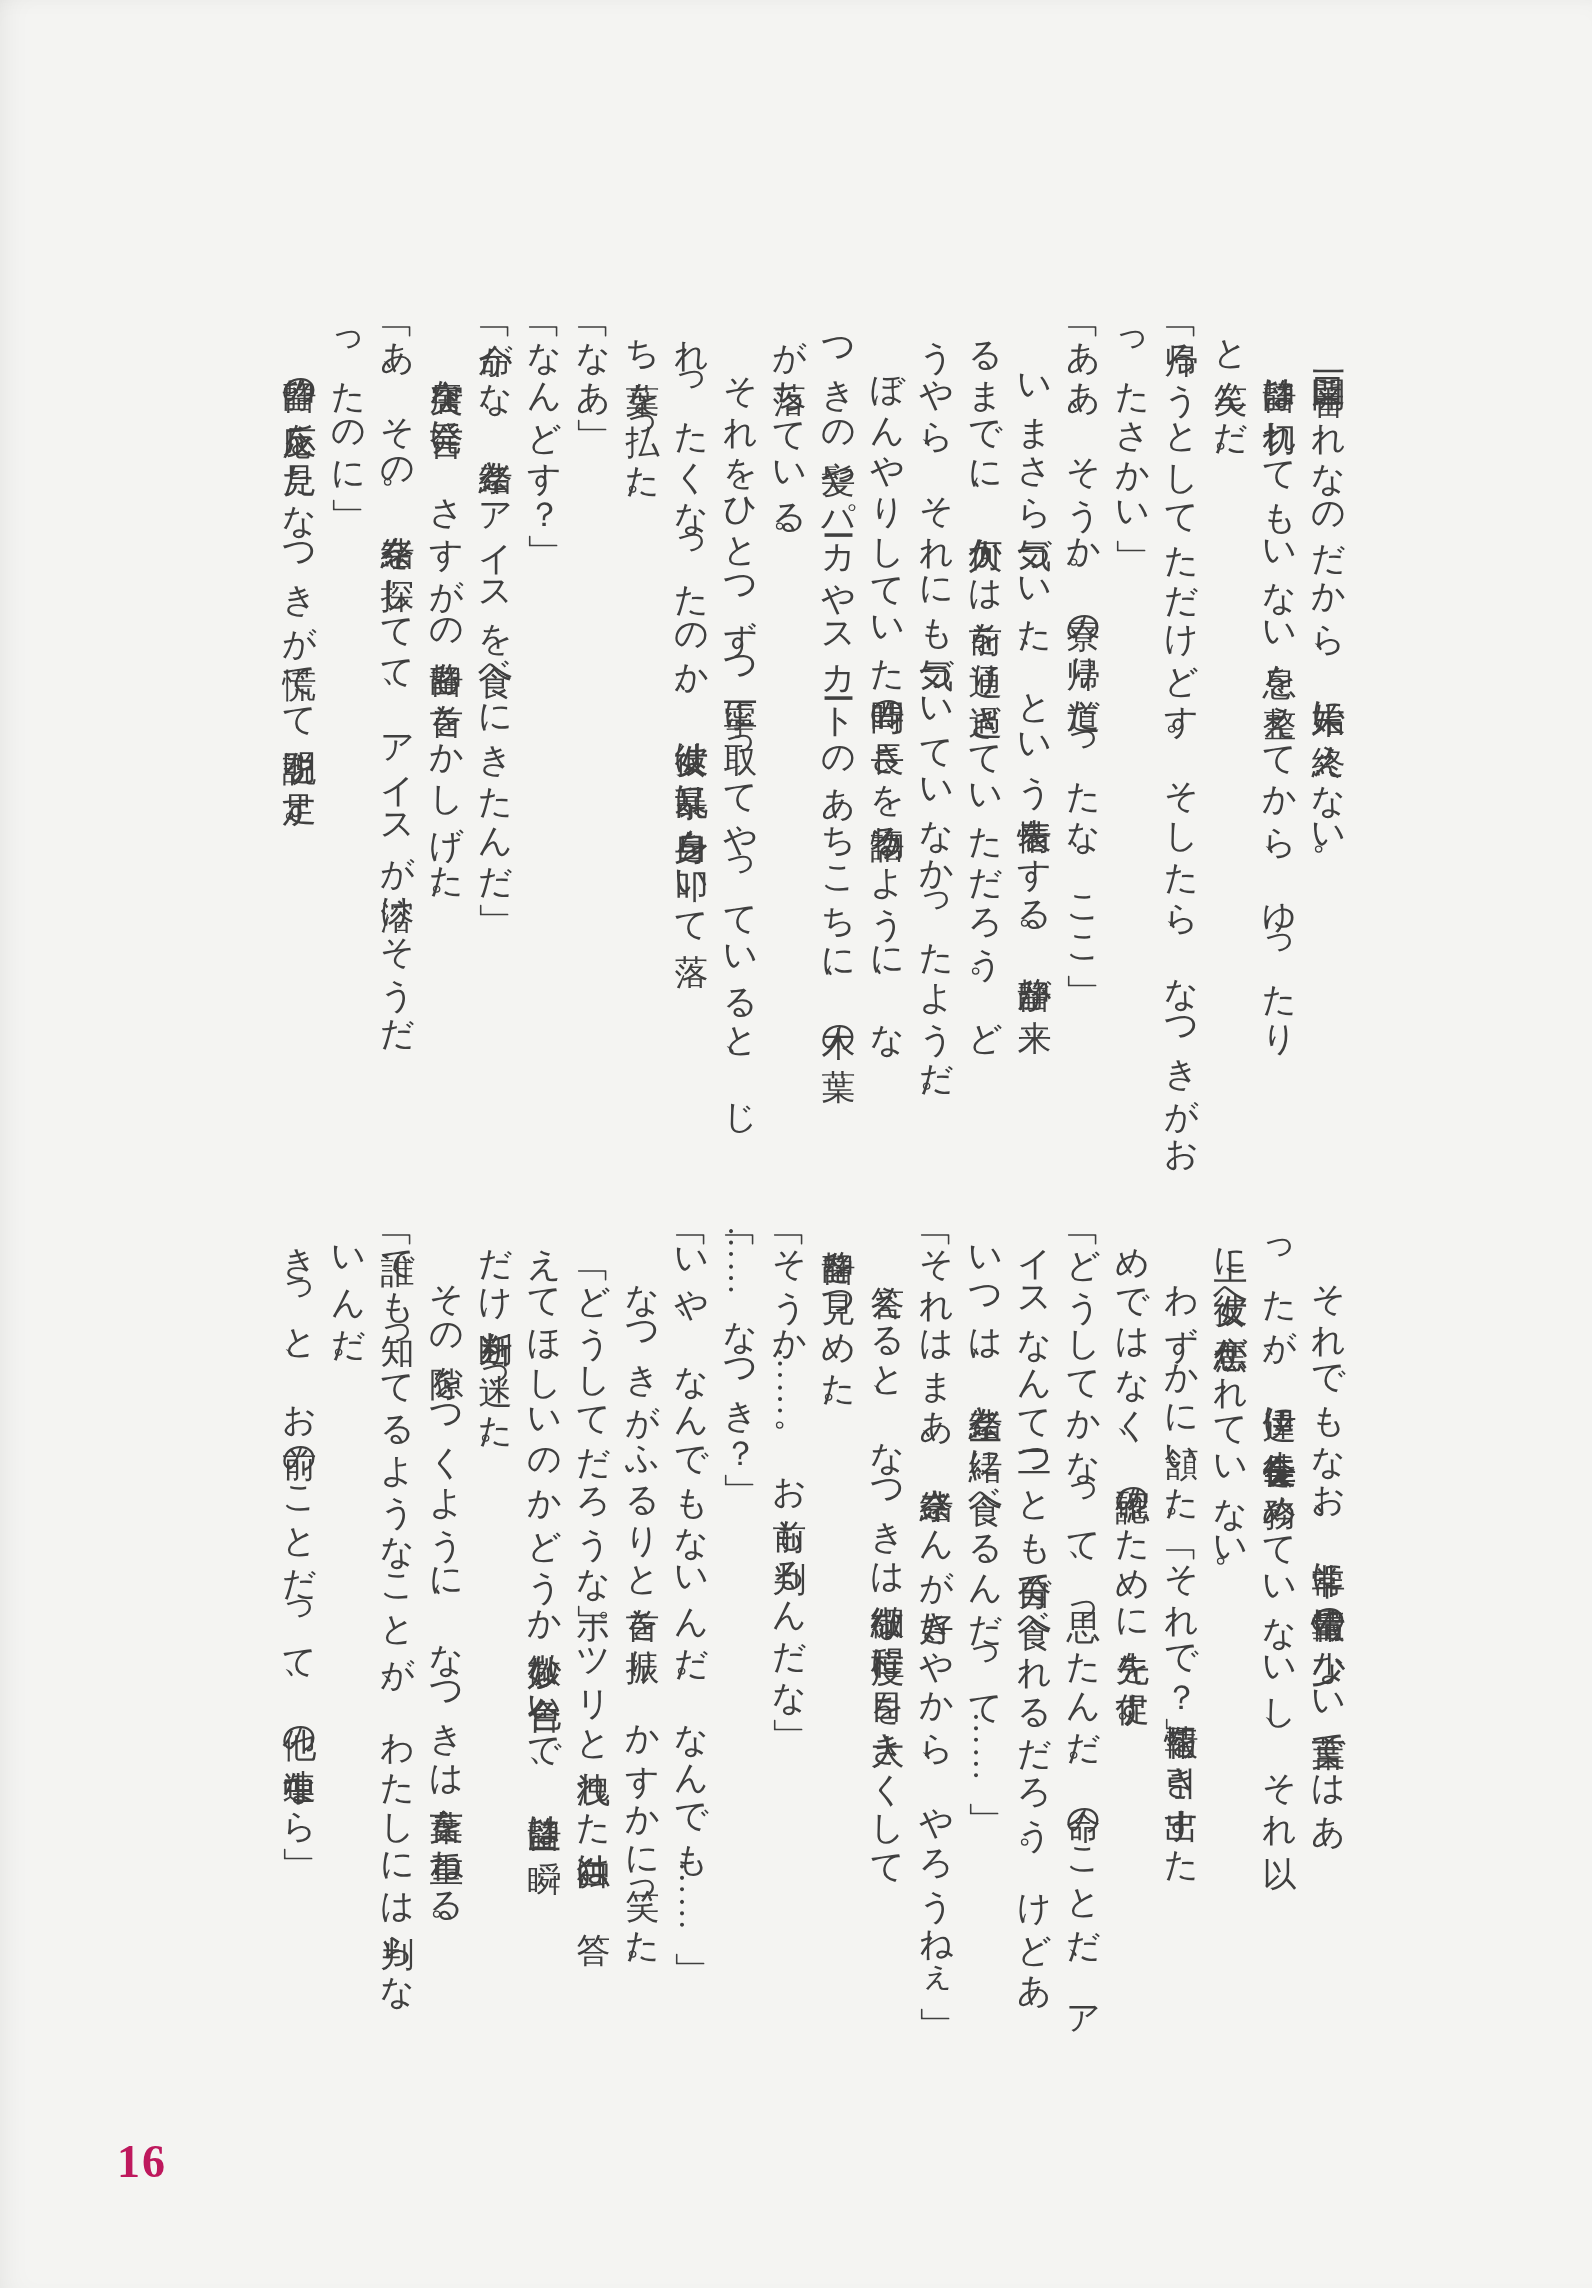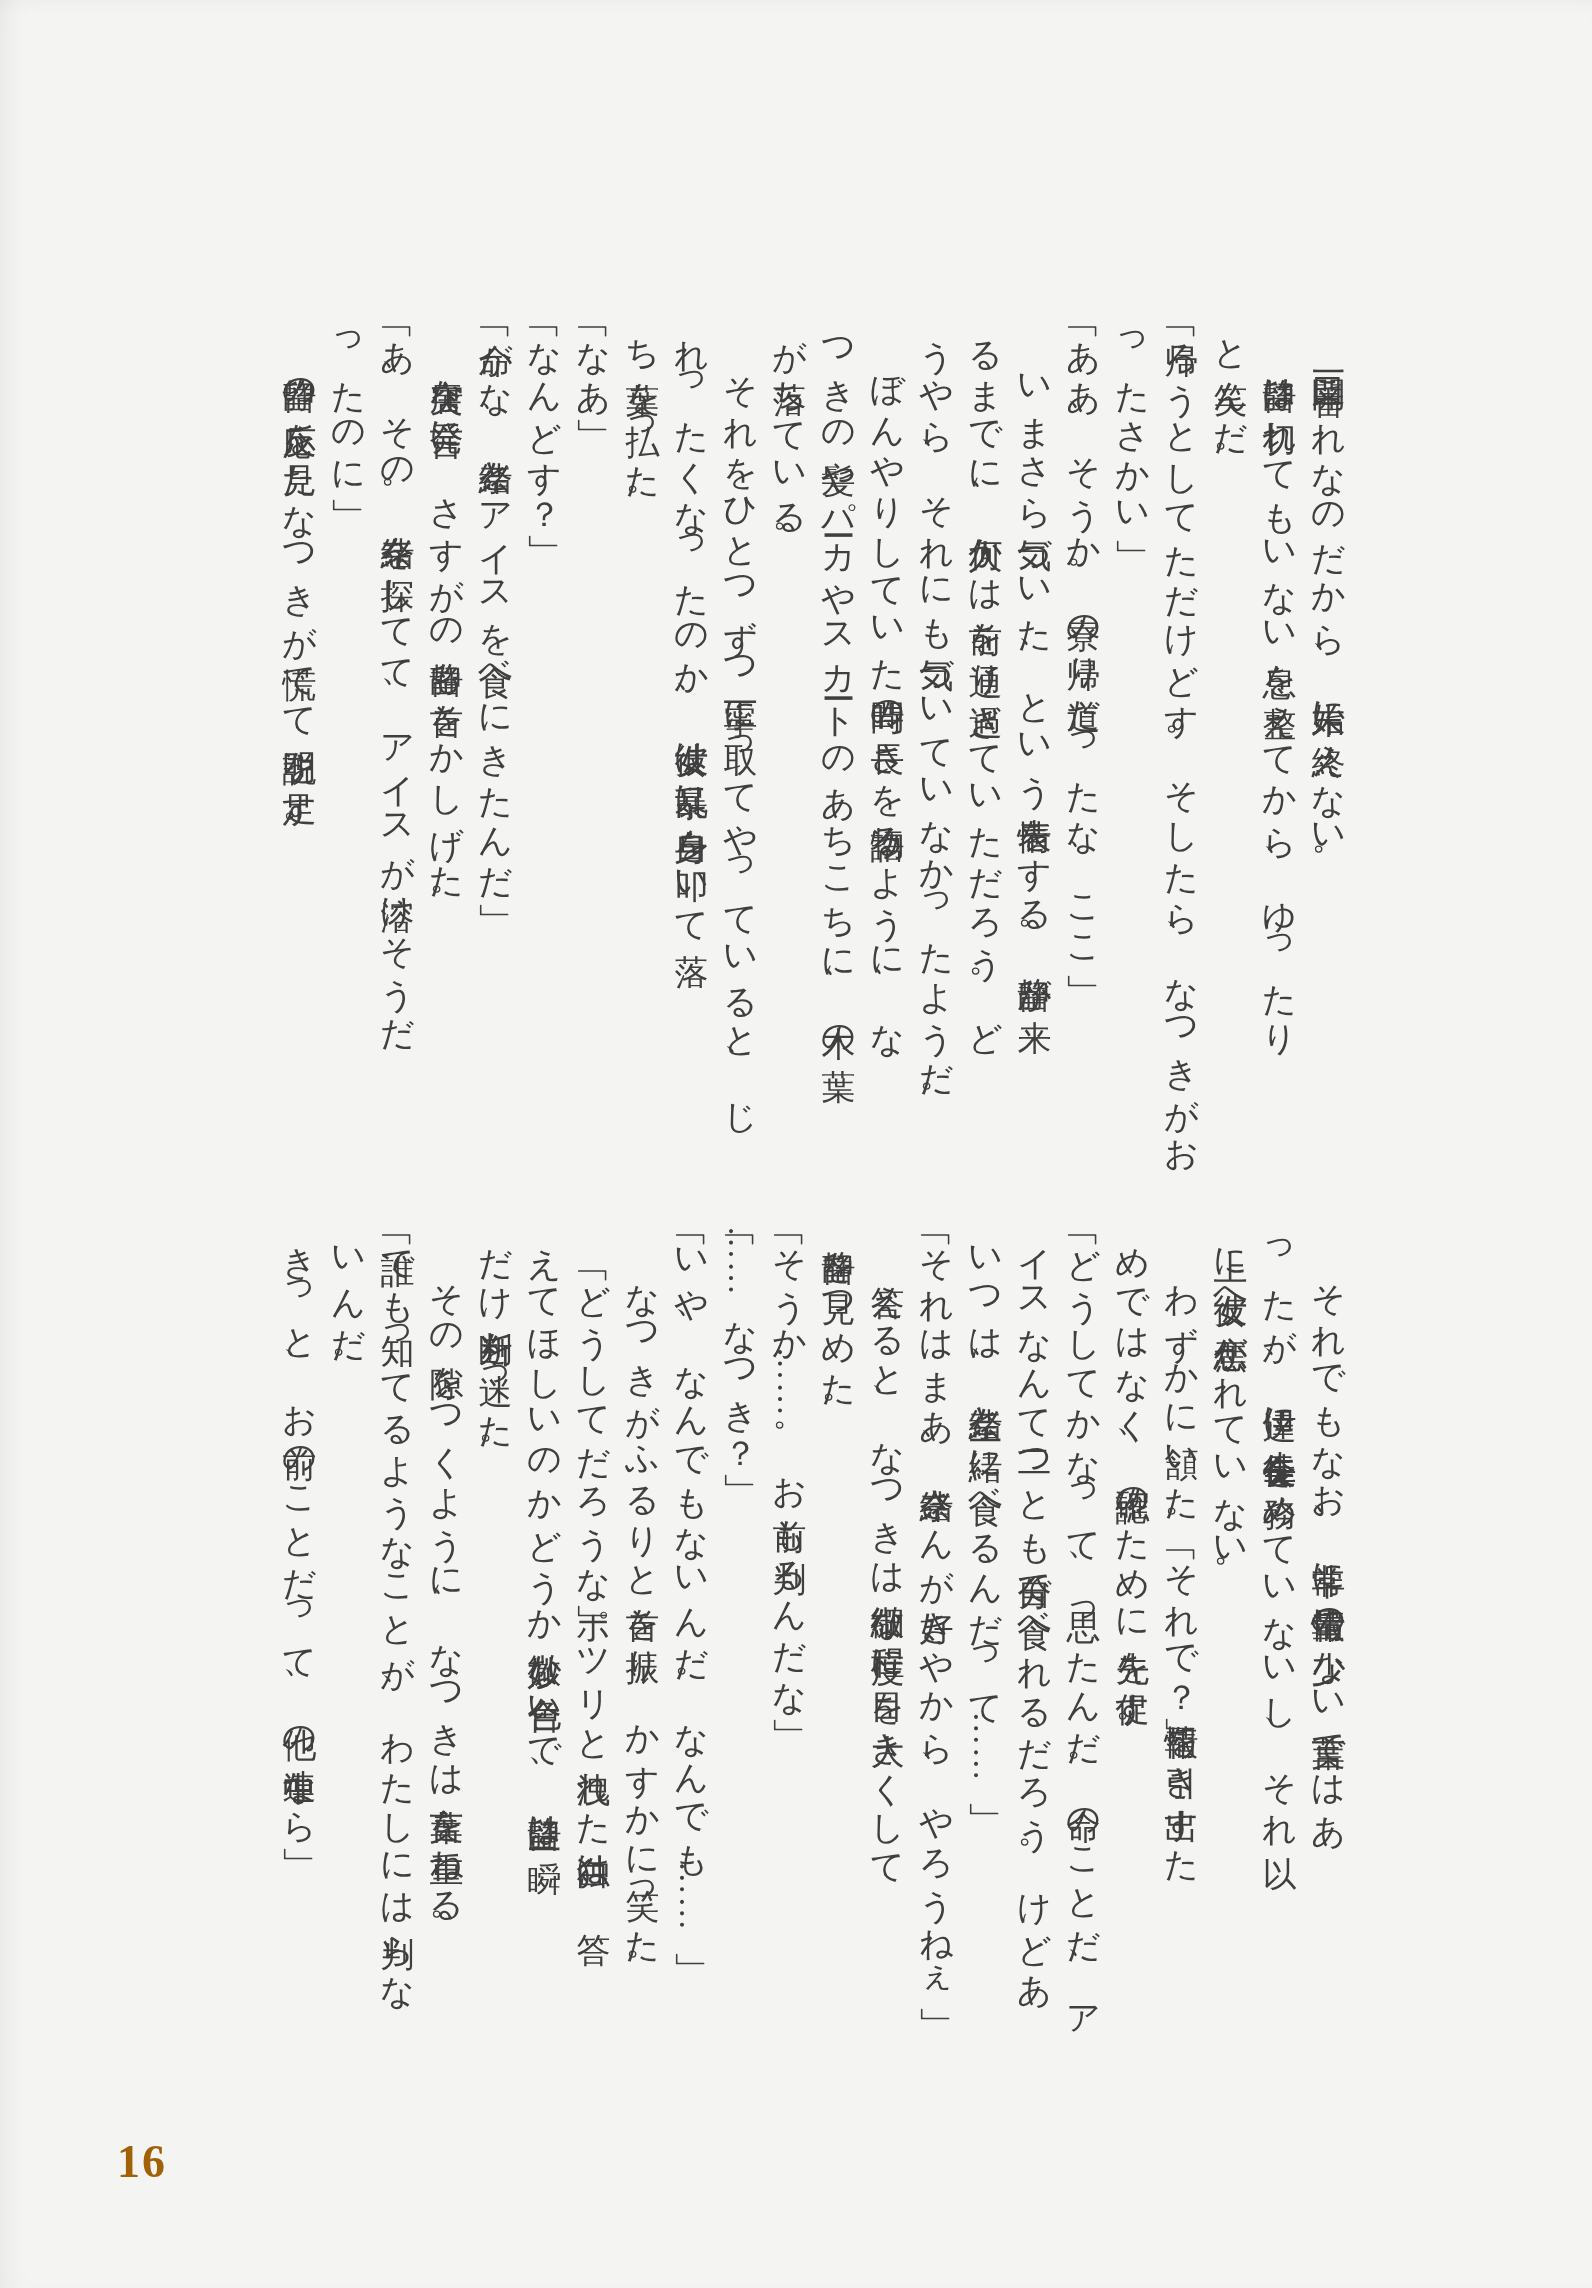--- a/index.html
+++ b/index.html
@@ -47,21 +47,21 @@
   .line.ind {
     text-indent: 36px;        
   }
   .pagenum {
     position: absolute;
     left: 117px;
     top: 2135px;
     font-size: 46px;
     font-weight: 600;
     letter-spacing: 2px;
-    color: #a16207;
+    color: #be185d;
   }
 </style>
 </head>
 <body>
 
 <div class="page">
 
   <section class="vblock top">
 
   <p class="line ind">開口一番これなのだから、始末に終えない。</p>

